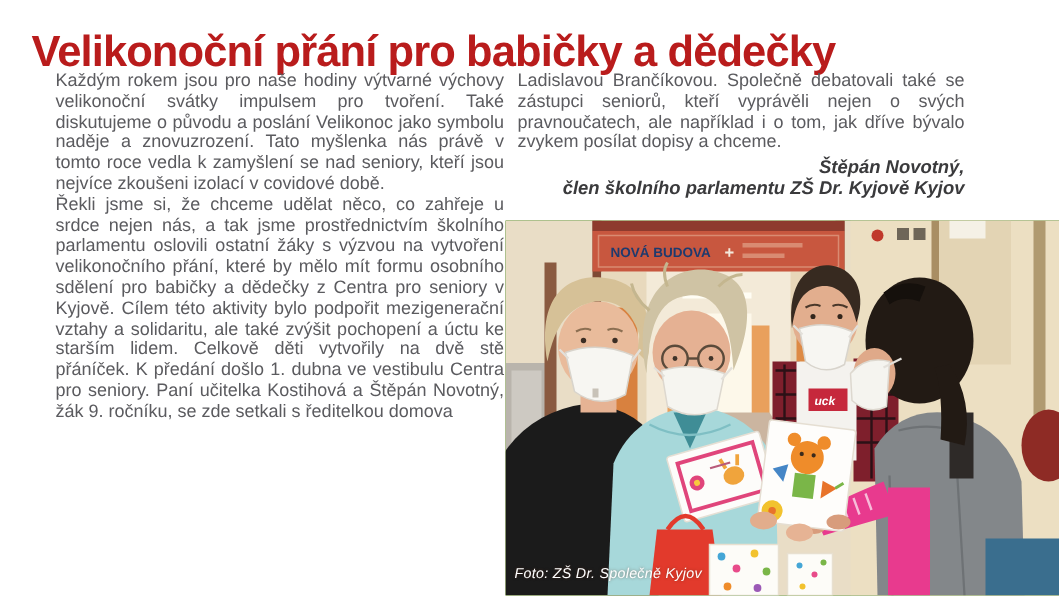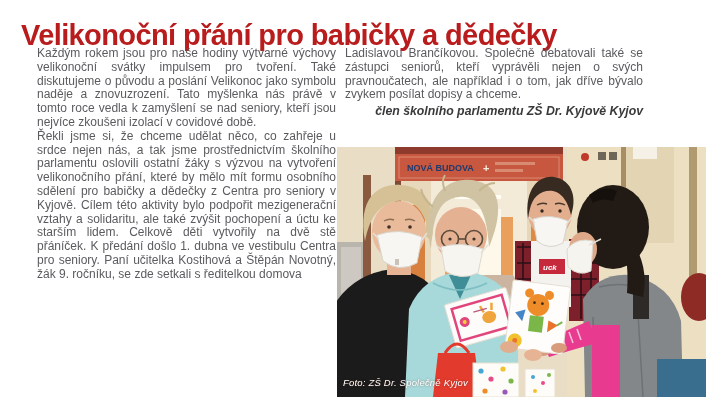--- a/index.html
+++ b/index.html
@@ -46,20 +46,21 @@
   <h1 id="headline">Velikonoční přání pro babičky a dědečky</h1>
 
   <div id="col-left" class="col">
     <p>Každým rokem jsou pro naše hodiny výtvarné výchovy velikonoční svátky impulsem pro tvoření. Také diskutujeme o původu a poslání Velikonoc jako symbolu naděje a znovuzrození. Tato myšlenka nás právě v tomto roce vedla k zamyšlení se nad seniory, kteří jsou nejvíce zkoušeni izolací v covidové době.</p>
     <p>Řekli jsme si, že chceme udělat něco, co zahřeje u srdce nejen nás, a tak jsme prostřednictvím školního parlamentu oslovili ostatní žáky s výzvou na vytvoření velikonočního přání, které by mělo mít formu osobního sdělení pro babičky a dědečky z Centra pro seniory v Kyjově. Cílem této aktivity bylo podpořit mezigenerační vztahy a solidaritu, ale také zvýšit pochopení a úctu ke starším lidem. Celkově děti vytvořily na dvě stě přáníček. K předání došlo 1. dubna ve vestibulu Centra pro seniory. Paní učitelka Kostihová a Štěpán Novotný, žák 9. ročníku, se zde setkali s ředitelkou domova</p>
   </div>
 
   <div id="col-right" class="col">
     <p>Ladislavou Brančíkovou. Společně debatovali také se zástupci seniorů, kteří vyprávěli nejen o svých pravnoučatech, ale například i o tom, jak dříve bývalo zvykem posílat dopisy a chceme.</p>
     <div id="signature">
+      <div>Štěpán Novotný,</div>
       <div>člen školního parlamentu ZŠ Dr. Kyjově Kyjov</div>
     </div>
   </div>
 
   <div id="photo">
     <svg width="369" height="250" viewBox="0 0 369 250">
 
       <rect x="0" y="0" width="369" height="250" fill="#e9ddc6"></rect>
       <rect x="230" y="0" width="139" height="250" fill="#ecdfc2"></rect>
       <rect x="0" y="95" width="30" height="85" fill="#b9b4ac"></rect>

